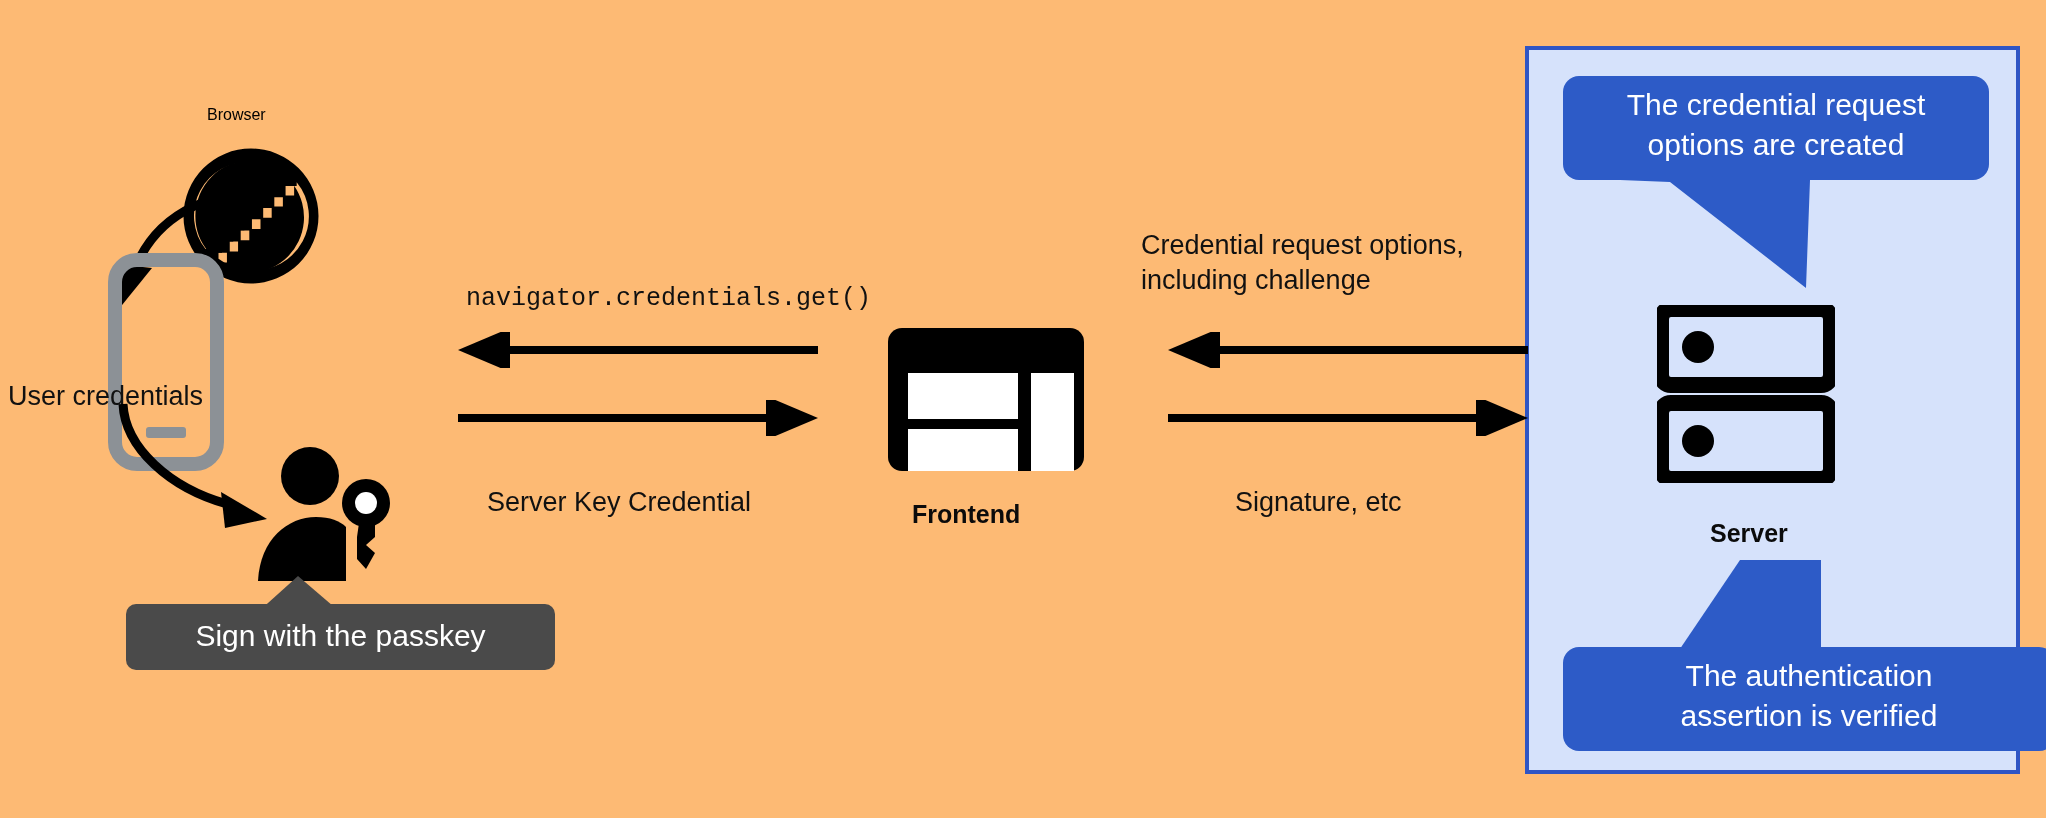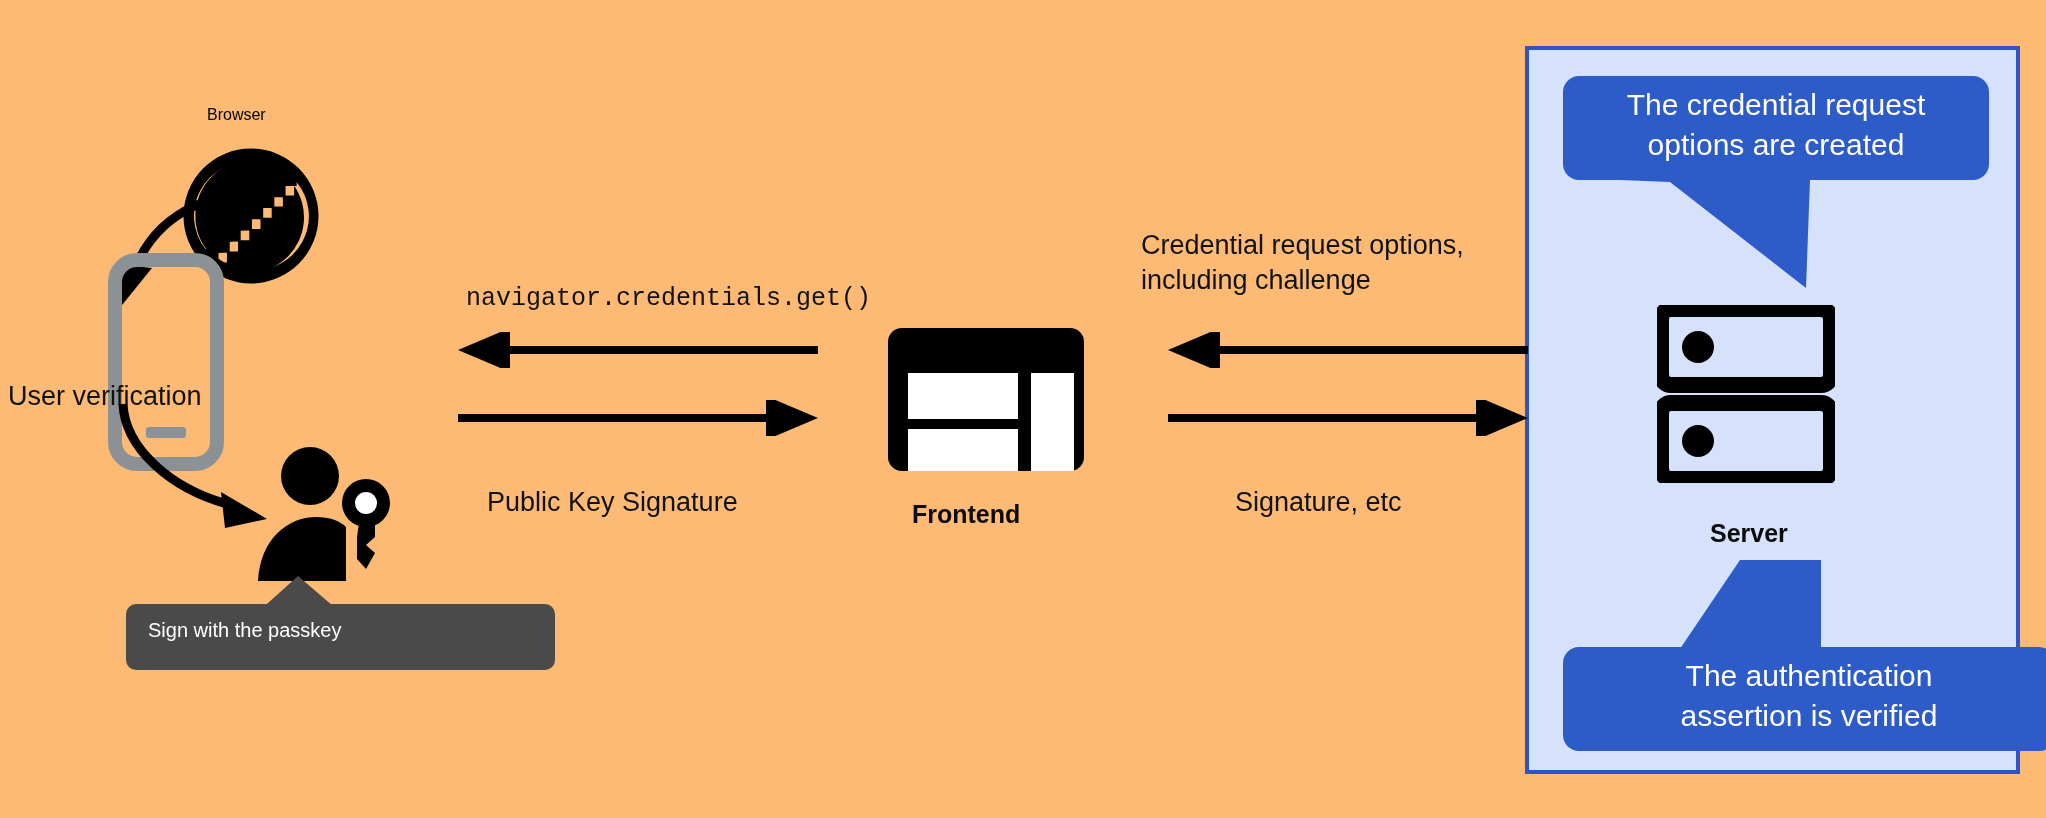--- a/index.html
+++ b/index.html
@@ -64,22 +64,23 @@
     box-sizing: border-box;
     white-space: pre-line;
   }
 
   
   .tooltip {
     background: #4a4a4a;
     border-radius: 10px;
     color: #ffffff;
     font-family: "Liberation Sans", sans-serif;
-    font-size: 20px;
+    font-size: 30px;
     line-height: 1.2;
+    text-align: center;
     padding: 14px 22px;
     box-sizing: border-box;
     white-space: pre;
   }
 
   
   .icon-svg { display: block; }
 </style>
 </head>
 <body>
@@ -105,21 +106,21 @@
     </svg>
   </div>
 
   <div class="abs" style="left:108px; top:253px; width:116px; height:218px;">
     <svg class="icon-svg" width="116" height="218" viewBox="0 0 116 218">
       <rect x="7" y="7" width="102" height="204" rx="22" ry="22" fill="none" stroke="#8c9196" stroke-width="14"></rect>
       <rect x="38" y="174" width="40" height="11" rx="3" fill="#8c9196"></rect>
     </svg>
   </div>
 
-  <div class="abs lbl" style="left:8px; top:379px;">User verification</div>
+  <div class="abs lbl" style="left:8px; top:379px;">User credentials</div>
 
   <div class="abs" style="left:115px; top:400px; width:180px; height:140px;">
     <svg class="icon-svg" width="180" height="140" viewBox="0 0 180 140">
       <path d="M8 4 C 10 48, 55 88, 112 104" stroke="#000" stroke-width="9" fill="none"></path>
       <polygon points="152,119 106,92 110,128" fill="#000"></polygon>
     </svg>
   </div>
 
   <div class="abs" style="left:258px; top:443px; width:145px; height:142px;">
     <svg class="icon-svg" width="145" height="142" viewBox="0 0 145 142">
@@ -147,21 +148,21 @@
     </svg>
   </div>
 
   <div class="abs" style="left:458px; top:400px; width:360px; height:36px;">
     <svg class="icon-svg" width="360" height="36" viewBox="0 0 360 36">
       <line x1="0" y1="18" x2="312" y2="18" stroke="#000" stroke-width="8"></line>
       <polygon points="360,18 308,-4 308,40" fill="#000"></polygon>
     </svg>
   </div>
 
-  <div class="abs lbl" style="left:487px; top:485px;">Public Key Signature</div>
+  <div class="abs lbl" style="left:487px; top:485px;">Server Key Credential</div>
 
   <div class="abs" style="left:888px; top:328px; width:196px; height:143px;">
     <svg class="icon-svg" width="196" height="143" viewBox="0 0 196 143">
       <rect x="0" y="0" width="196" height="143" rx="14" ry="14" fill="#000"></rect>
       <rect x="20" y="45" width="110" height="46" fill="#ffffff"></rect>
       <rect x="20" y="101" width="110" height="43" fill="#ffffff"></rect>
       <rect x="143" y="45" width="43" height="99" fill="#ffffff"></rect>
     </svg>
   </div>
   <div class="abs lbl-bold" style="left:912px; top:500px;">Frontend</div>

